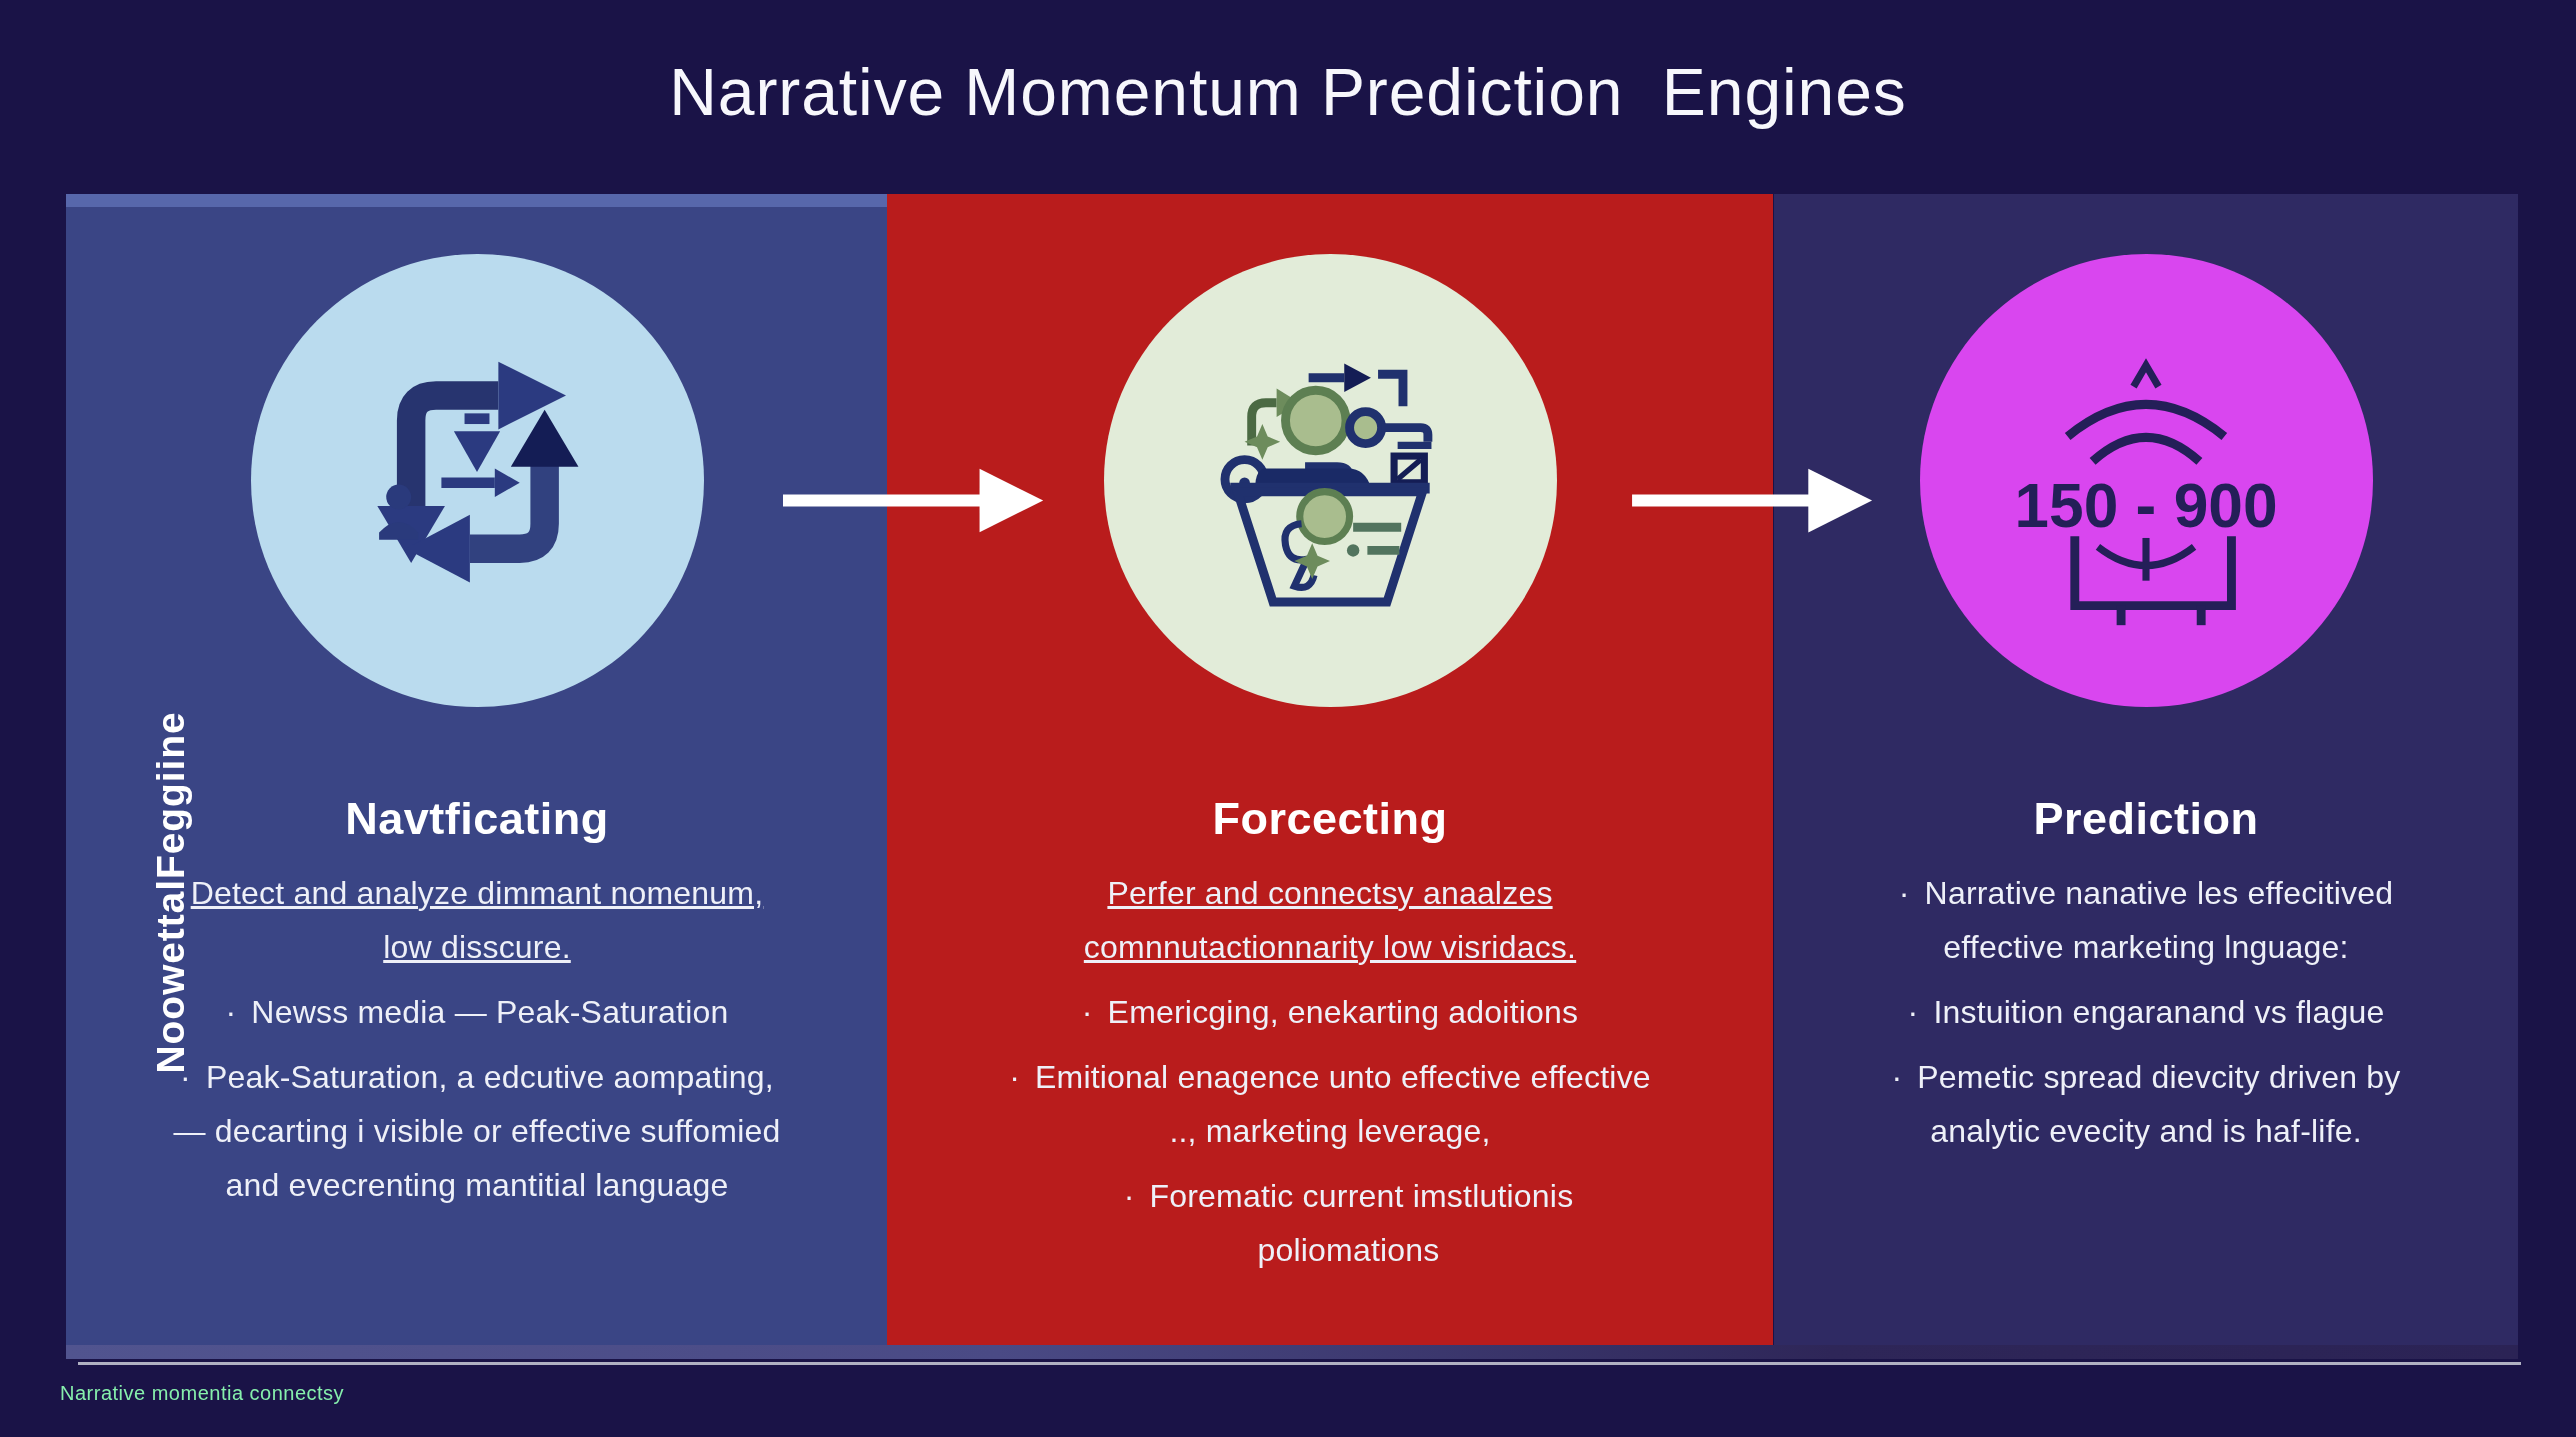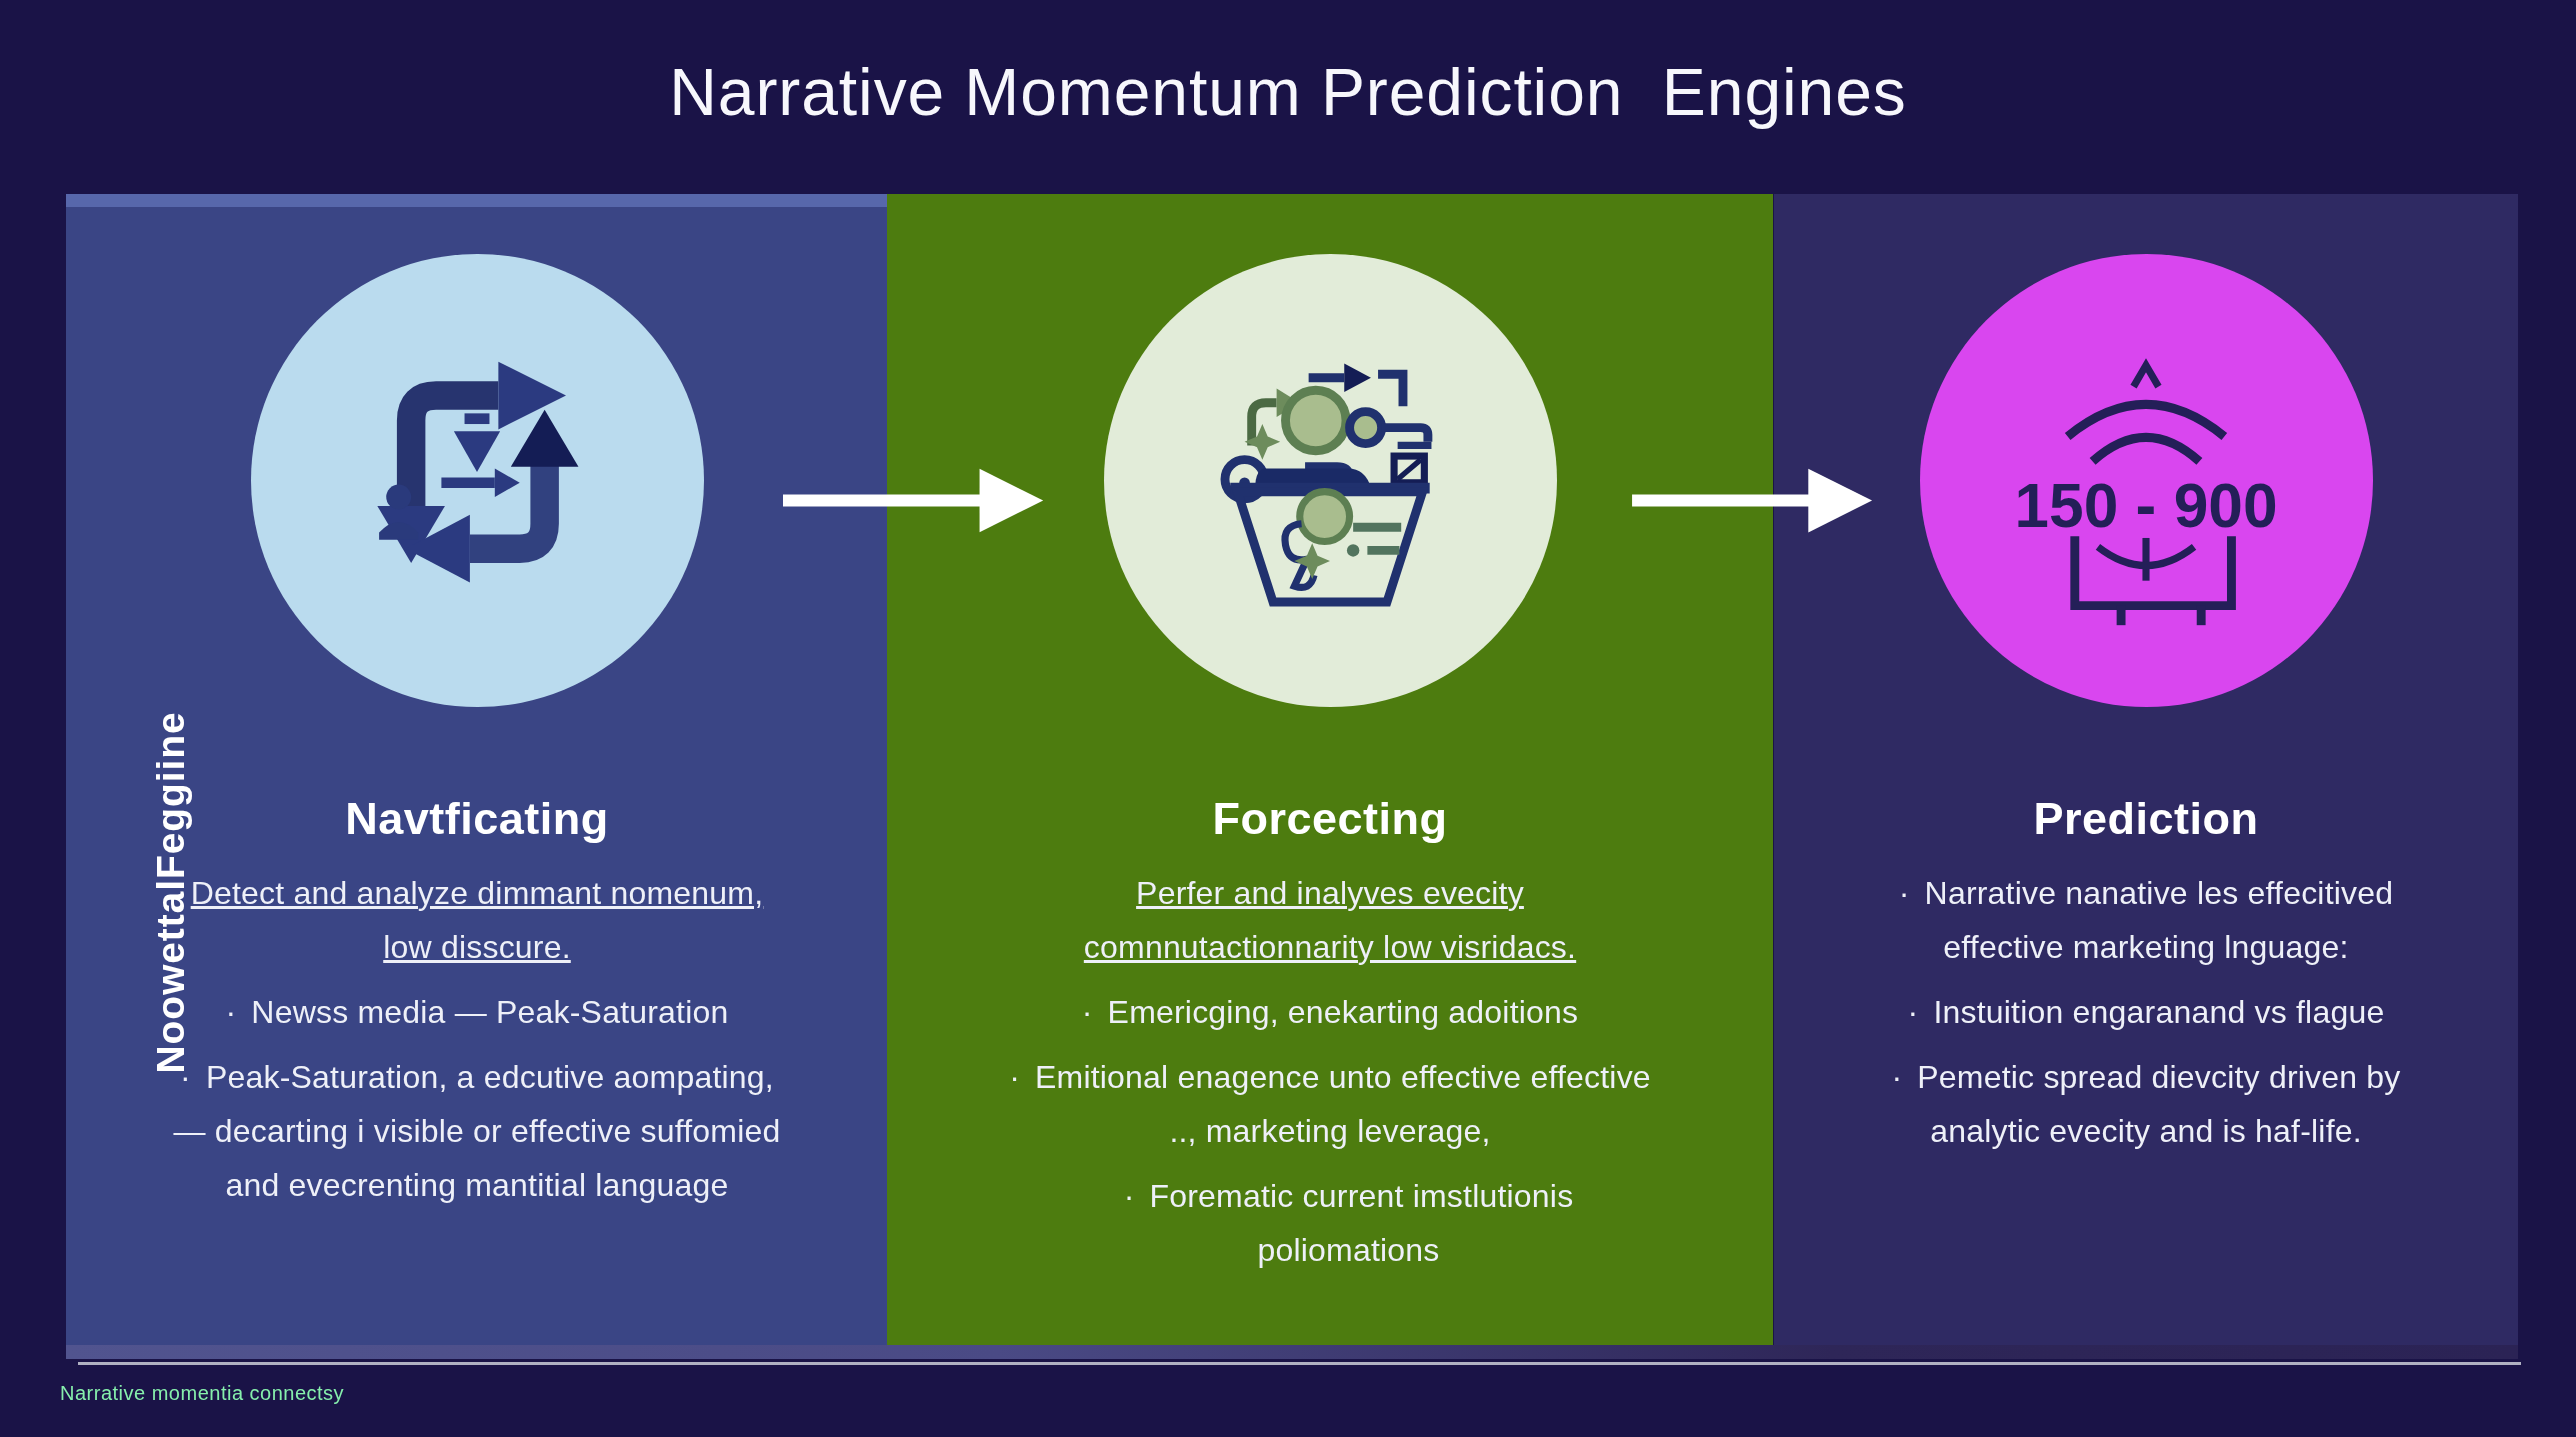--- a/index.html
+++ b/index.html
@@ -11,21 +11,21 @@
     color:#f2f3fa;
   }
   .title {
     position:absolute; top:54px; left:0; width:100%;
     text-align:center; font-size:66px; font-weight:normal; letter-spacing:0.9px;
     color:#f7f7fc; white-space:pre-wrap; margin:0;
   }
   .panel { position:absolute; top:194px; height:1151px; display:flex; flex-direction:column; align-items:center; }
   .panel-1 { left:66px;   width:822px; background:#3a4585; }
   .panel-1::before { content:""; position:absolute; top:0; left:0; right:0; height:13px; background:#5767ab; }
-  .panel-2 { left:887px;  width:886px; background:#4d7c0f; }
+  .panel-2 { left:887px;  width:886px; background:#b91c1c; }
   .panel-3 { left:1774px; width:744px; background:#2f2a63; }
 
   .icon-circle {
     width:453px; height:453px; border-radius:50%;
     margin-top:60px; flex:0 0 auto;
     display:flex; align-items:center; justify-content:center;
   }
   .ic-1 { background:#badbee; }
   .ic-2 { background:#e2ecd9; }
   .ic-3 { background:#d946ef; }
@@ -127,21 +127,21 @@
         <circle cx="97" cy="120" r="14" fill="#a9bd8e" stroke="#5d7f52" stroke-width="4"></circle>
         <path d="M84 124 q-11 1 -9 12 q2 10 12 8 l-7 15 q9 3 11 -6" fill="none" stroke="#20316e" stroke-width="4"></path>
         <path d="M90 135 l3 7 7 3 -7 3 -3 7 -3 -7 -7 -3 7 -3 Z" fill="#6d8c5c"></path>
         <line x1="113" y1="126" x2="140" y2="126" stroke="#52745e" stroke-width="5"></line>
         <circle cx="113" cy="139" r="3.5" fill="#52745e"></circle>
         <line x1="121" y1="139" x2="139" y2="139" stroke="#52745e" stroke-width="5"></line>
       </svg>
     </div>
     <h2 class="col-heading">Forcecting</h2>
     <div class="col-body">
-      <p class="para">Perfer and inalyves evecity comnnutactionnarity low visridacs.</p>
+      <p class="para">Perfer and connectsy anaalzes comnnutactionnarity low visridacs.</p>
       <div class="bullet"><span class="dot">·</span><span class="txt">Emericging, enekarting adoitions</span></div>
       <div class="bullet"><span class="dot">·</span><span class="txt">Emitional enagence unto effective effective .., marketing leverage,</span></div>
       <div class="bullet nested"><span class="dot">·</span><span class="txt">Forematic current imstlutionis poliomations</span></div>
     </div>
   </section>
 
   <section class="panel panel-3">
     <div class="icon-circle ic-3">
       <svg width="356" height="356" viewBox="0 0 200 200">
         <path d="M93 47 L100 35 L107 47" fill="none" stroke="#241f58" stroke-width="4"></path>

